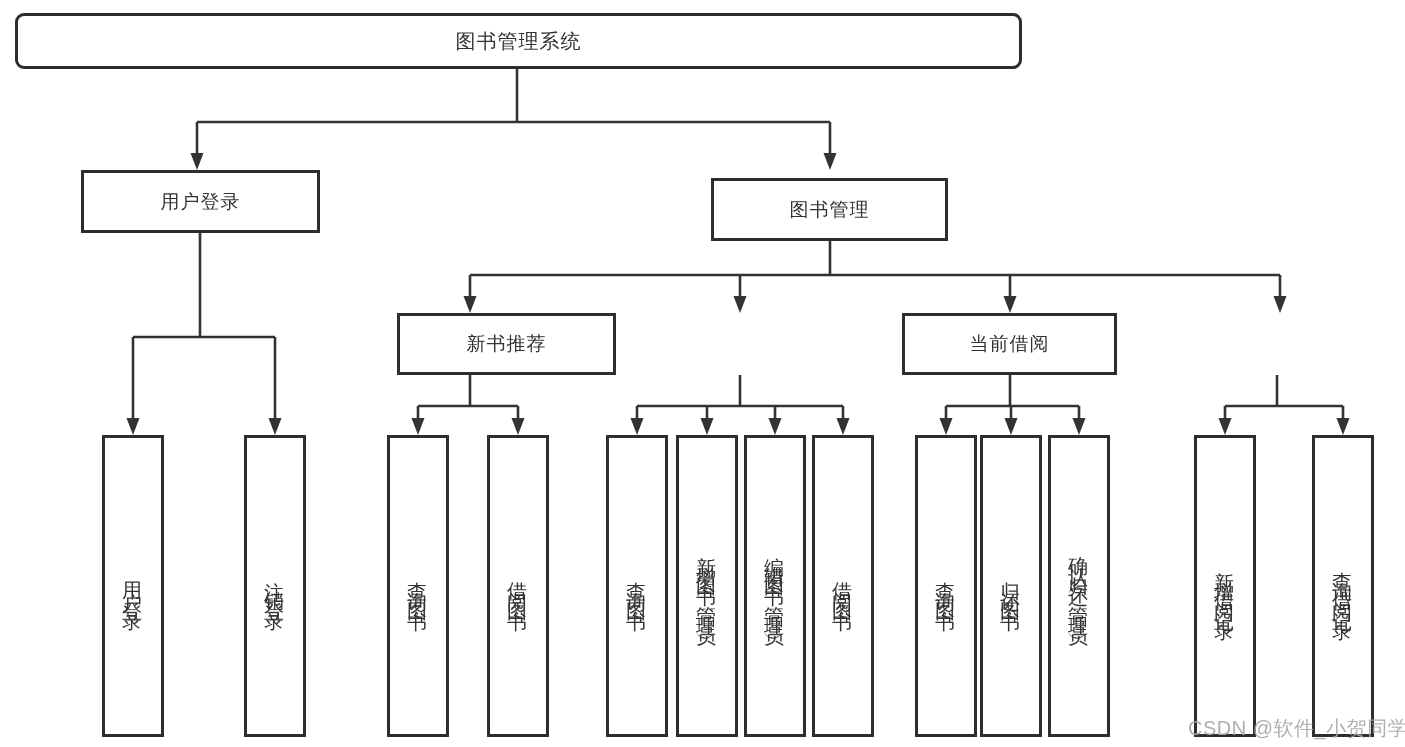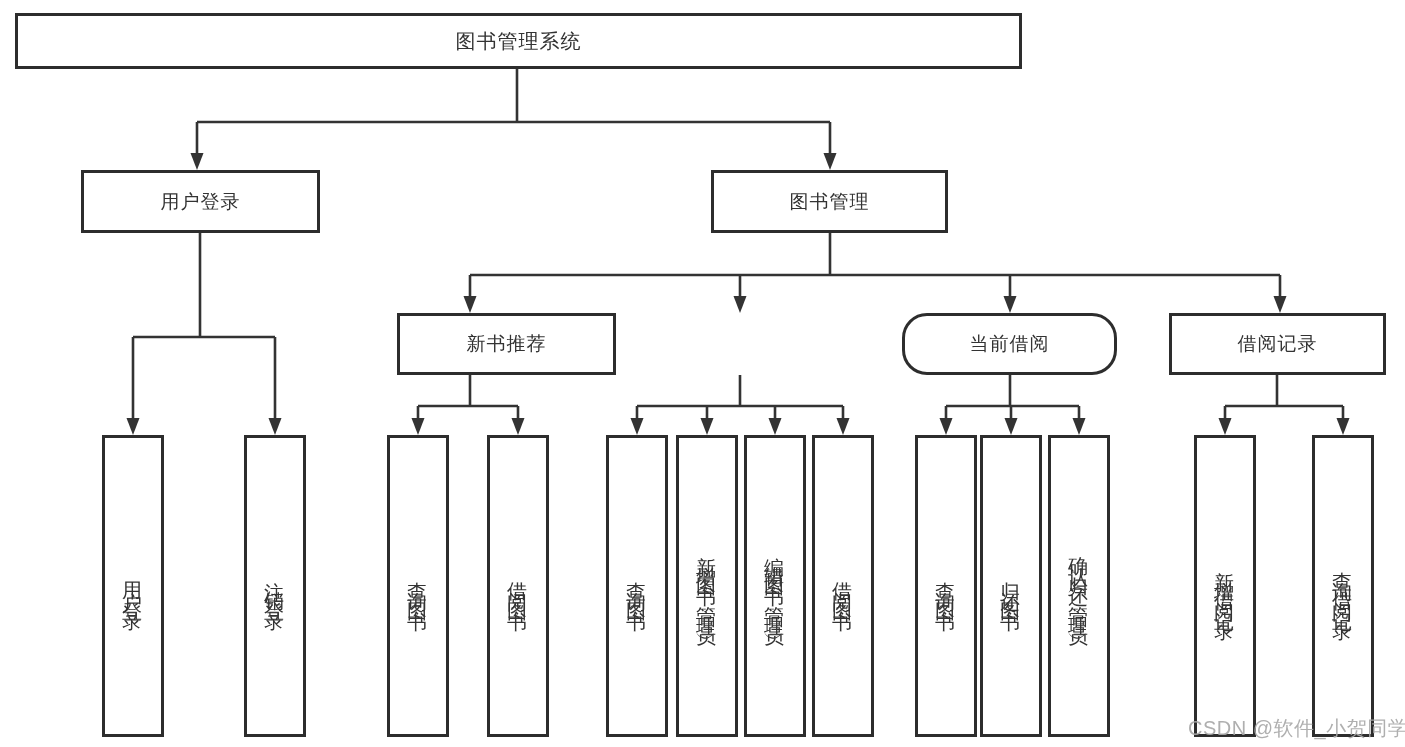--- a/index.html
+++ b/index.html
@@ -31,20 +31,21 @@
     display: flex;
     align-items: center;
     justify-content: center;
     font-size: 19px;
     letter-spacing: 1px;
     color: #333333;
     white-space: nowrap;
   }
   .hnode.root {
     font-size: 20px;
+    border-radius: 9px;
   }
   .leaf {
     position: absolute;
     box-sizing: border-box;
     top: 435px;
     height: 302px;
     width: 62px;
     border: 3px solid #2d2d2d;
     background: #ffffff;
     display: flex;
@@ -102,25 +103,24 @@
         <polygon points="1011,435 1004.5,418 1017.5,418"></polygon>
         <polygon points="1079,435 1072.5,418 1085.5,418"></polygon>
         <polygon points="1225,435 1218.5,418 1231.5,418"></polygon>
         <polygon points="1343,435 1336.5,418 1349.5,418"></polygon>
       </g>
   </svg>
 
   <div class="hnode root" style="left:15px; top:13px; width:1007px; height:56px;">图书管理系统</div>
 
   <div class="hnode" style="left:81px; top:170px; width:239px; height:63px;">用户登录</div>
-  <div class="hnode" style="left:711px; top:170px; width:237px; height:63px;">图书管理</div>
+  <div class="hnode" style="left:711px; top:178px; width:237px; height:63px;">图书管理</div>
 
   <div class="hnode" style="left:360px; top:313px; width:219px; height:62px;margin-left:37px;">新书推荐</div>
-  <div class="hnode" style="left:902px; top:313px; width:215px; height:62px;border-radius:25px;">当前借阅</div>
-  <div class="hnode" style="left:1169px; top:313px; width:217px; height:62px;">借阅记录</div>
+  <div class="hnode" style="left:902px; top:313px; width:215px; height:62px;">当前借阅</div>
 
   <div class="leaf" style="left:102px;">
     <span class="vtext">用户登录</span>
   </div>
   <div class="leaf" style="left:244px;">
     <span class="vtext">注销登录</span>
   </div>
 
   <div class="leaf" style="left:387px;">
     <span class="vtext">查询图书</span>

